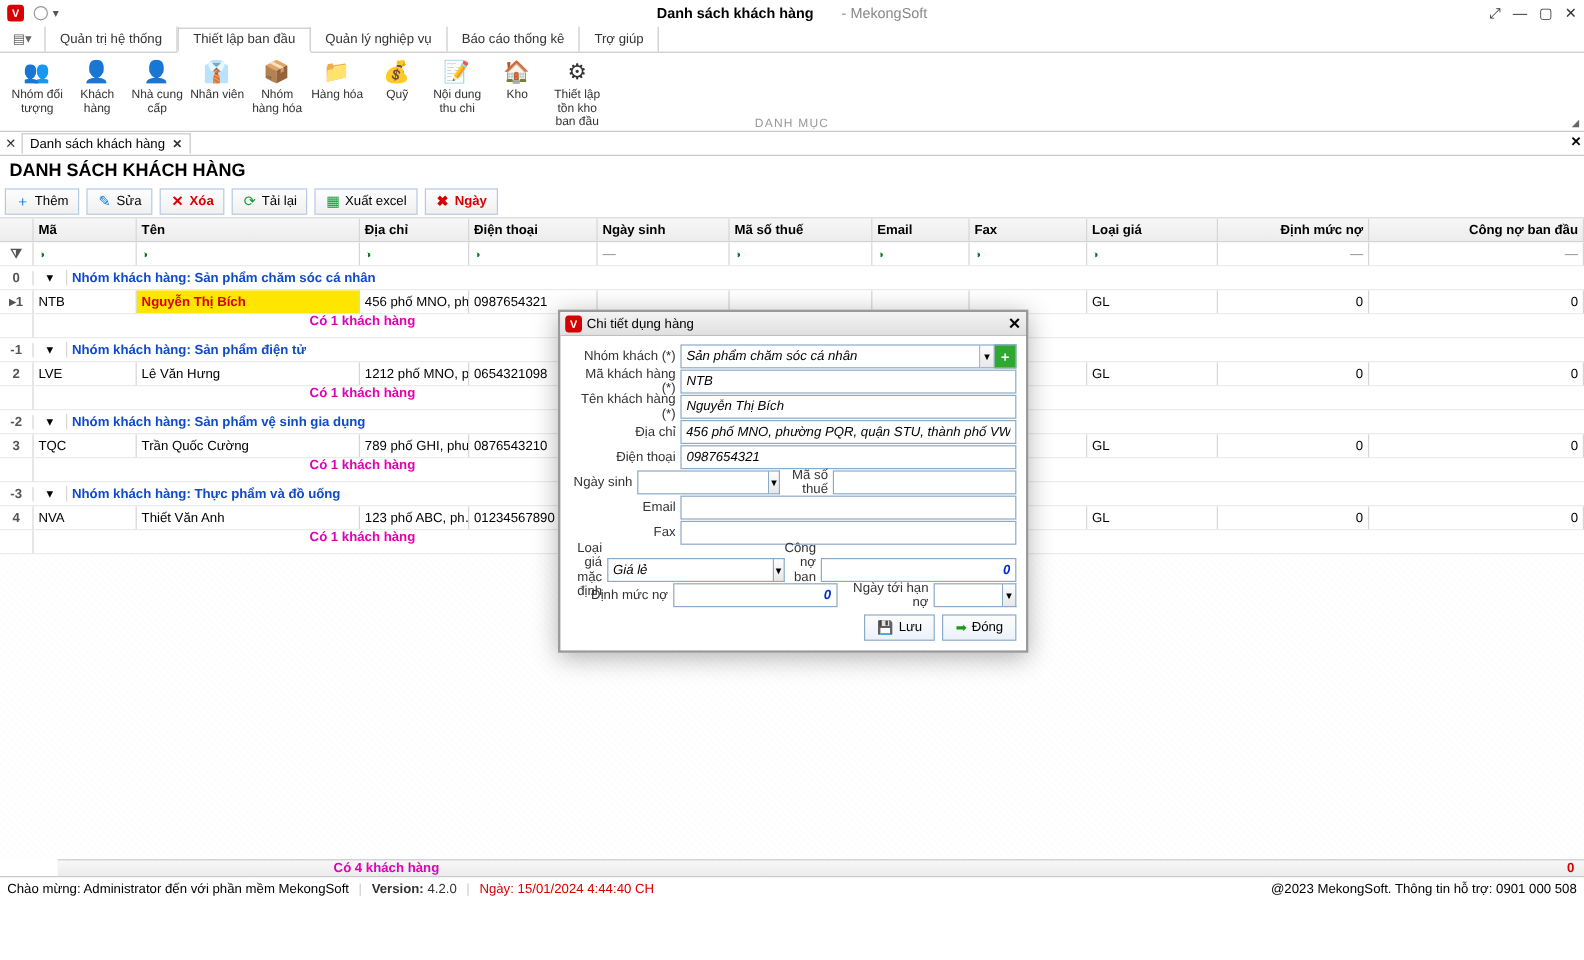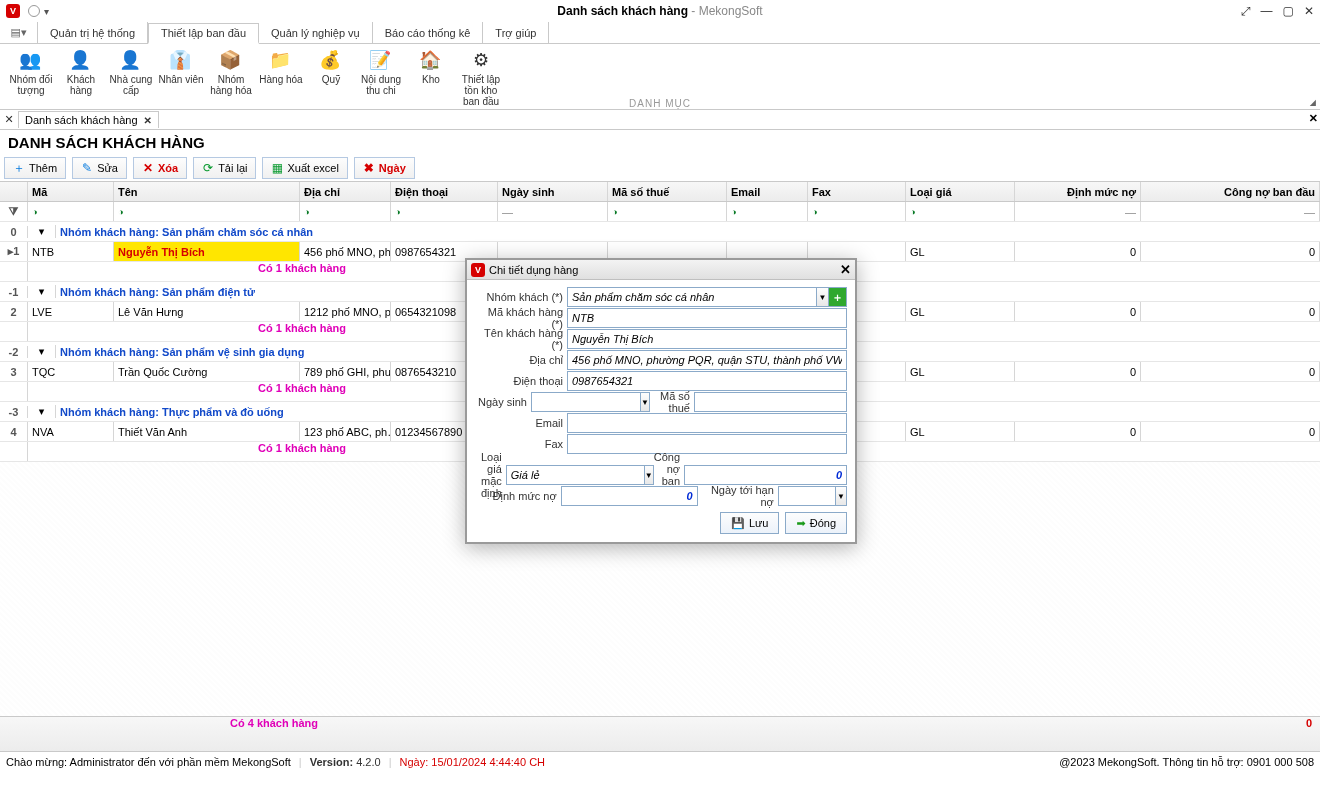--- a/index.html
+++ b/index.html
@@ -5,21 +5,21 @@
 * { box-sizing: border-box; margin: 0; padding: 0; font-family: "Segoe UI", Tahoma, sans-serif; }
 body { background: #fff; font-size: 11px; overflow: hidden; }
 
 
 .titlebar { height: 22px; display: flex; align-items: center; padding-left: 6px; background: #fff; position: relative; }
 .titlebar .appicon { width: 14px; height: 14px; background: #d60000; border-radius: 3px; display:flex; align-items:center; justify-content:center; color:#fff; font-size:9px; font-weight:bold;}
 .titlebar .circle { width:12px; height:12px; border:1px solid #999; border-radius:50%; margin-left:8px;}
 .titlebar .arrow { margin-left:4px; font-size:10px; color:#555;}
 .titlebar .centertitle { position:absolute; left:50%; transform:translateX(-50%); font-size:12px; }
 .titlebar .centertitle .bold { font-weight:bold; color:#000;}
-.titlebar .centertitle .dim { color:#888;}
+.titlebar .centertitle .dim { color:#888;padding-left:20px;}
 .titlebar .winctrls { margin-left:auto; display:flex; gap:10px; padding-right:6px; font-size:12px; color:#333;}
 
 
 .menubar { height: 22px; display:flex; border-bottom:1px solid #c9c9c9; align-items:stretch; }
 .menubar .box { width:38px; border-right:1px solid #c9c9c9; display:flex; align-items:center; justify-content:center; color:#666; }
 .menubar .mtab { padding:0 12px; display:flex; align-items:center; border-right:1px solid #c9c9c9; font-size:11px; color:#333; cursor:pointer;}
 .menubar .mtab.active { background:#fff; border-bottom:2px solid #fff; font-weight:500; position:relative; top:1px; border-top:1px solid #c9c9c9; border-left:1px solid #c9c9c9;}
 
 
 .ribbon { height: 66px; display:flex; border-bottom:1px solid #c9c9c9; position:relative; padding:4px 6px 0; }
@@ -64,21 +64,21 @@
 
 .countrow { display:flex; border-bottom:1px solid #e6e6e6; height:20px; background:#fff; color:#e000b8; font-weight:bold;}
 .countrow .ccell { padding-left:230px;}
 
 
 .c-ma {width:86px;} .c-ten{width:186px;} .c-diachi{width:91px;} .c-dt{width:107px;}
 .c-ns{width:110px;} .c-mst{width:119px;} .c-email{width:81px;} .c-fax{width:98px;}
 .c-loaigia{width:109px;} .c-dmn{width:126px; justify-content:flex-end;} .c-cn{flex:1; justify-content:flex-end;}
 
 
-.gridfooter {display:flex; height:35px; border-top:1px solid #c9c9c9; background:linear-gradient(#f7f7f7,#ececec); align-items:flex-start; font-size:11px; padding-right:8px;}
+.gridfooter {display:flex; height:14px; border-top:1px solid #c9c9c9; background:linear-gradient(#f7f7f7,#ececec); align-items:flex-end; font-size:11px; padding-right:8px;margin-left:48px;}
 .gridfooter .fleft{padding-left:230px; color:#e000b8; font-weight:bold;}
 .gridfooter .fright{margin-left:auto; color:#d60000; font-weight:bold;}
 
 
 .statusbar {display:flex; height:20px; align-items:center; background:#fff; border-top:1px solid #c9c9c9; font-size:11px; padding:0 6px; gap:8px;}
 .statusbar .sep{color:#ccc;}
 .statusbar .ver{color:#333;}
 .statusbar .date{color:#d60000;}
 .statusbar .right{margin-left:auto;}
 

